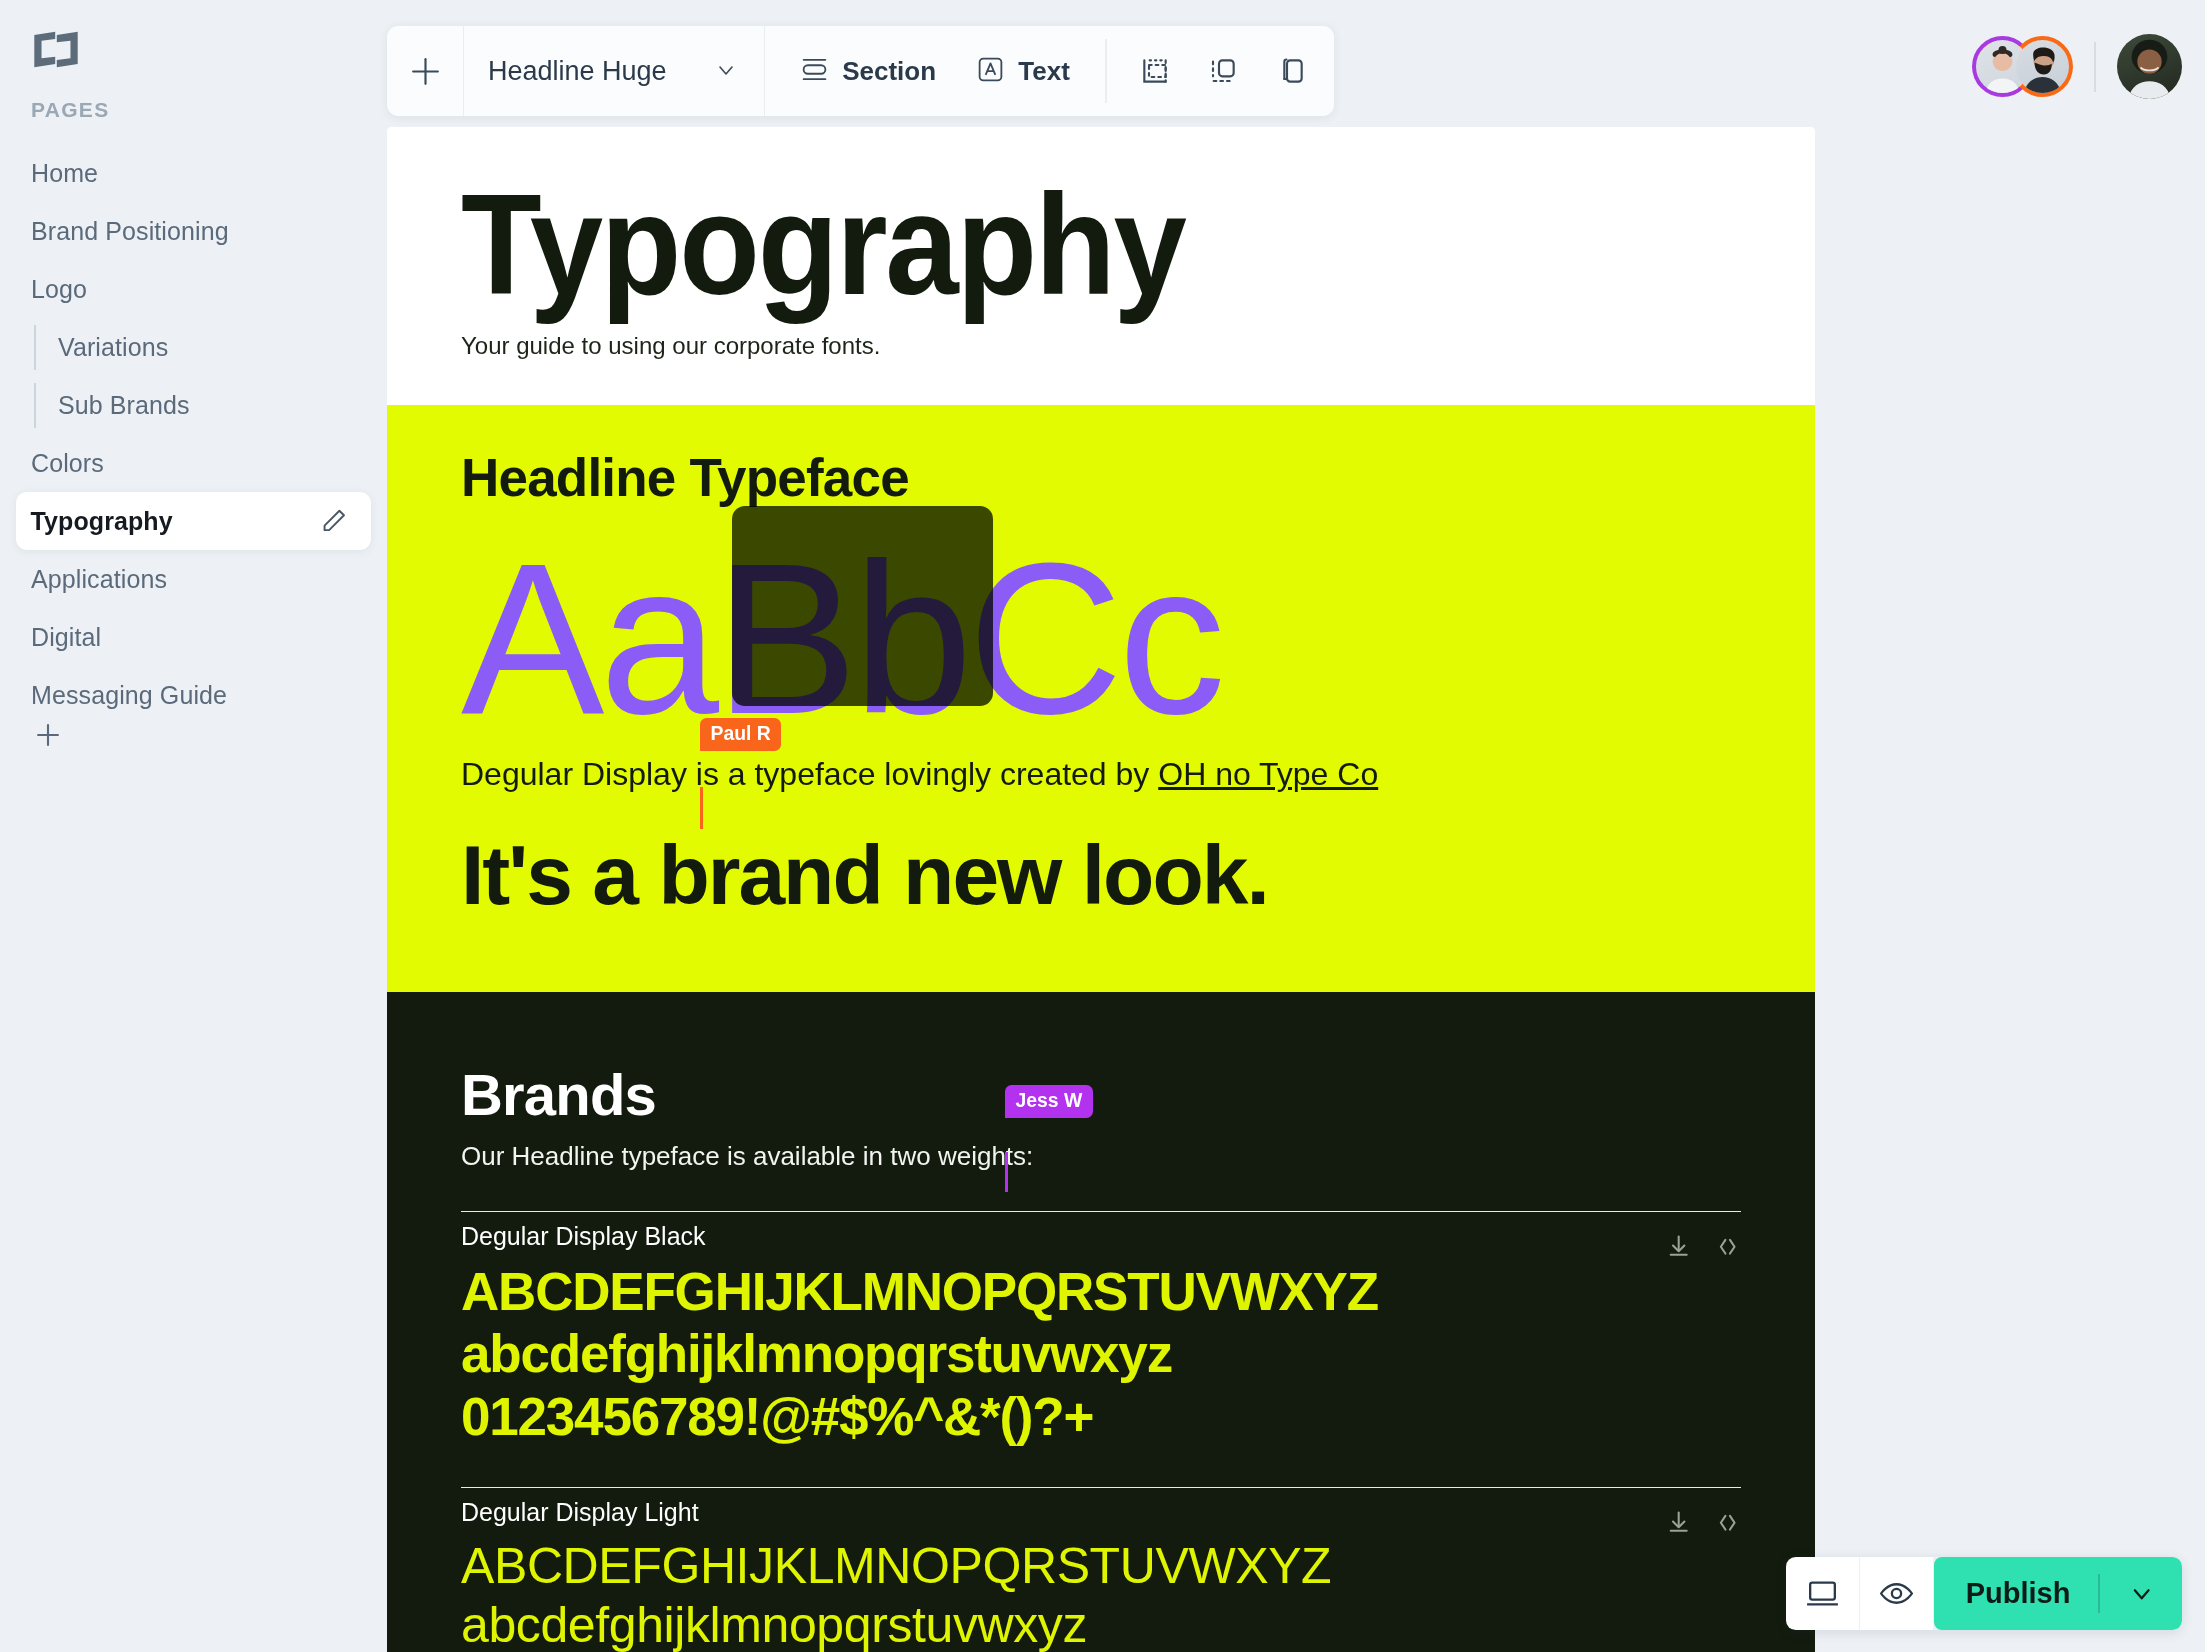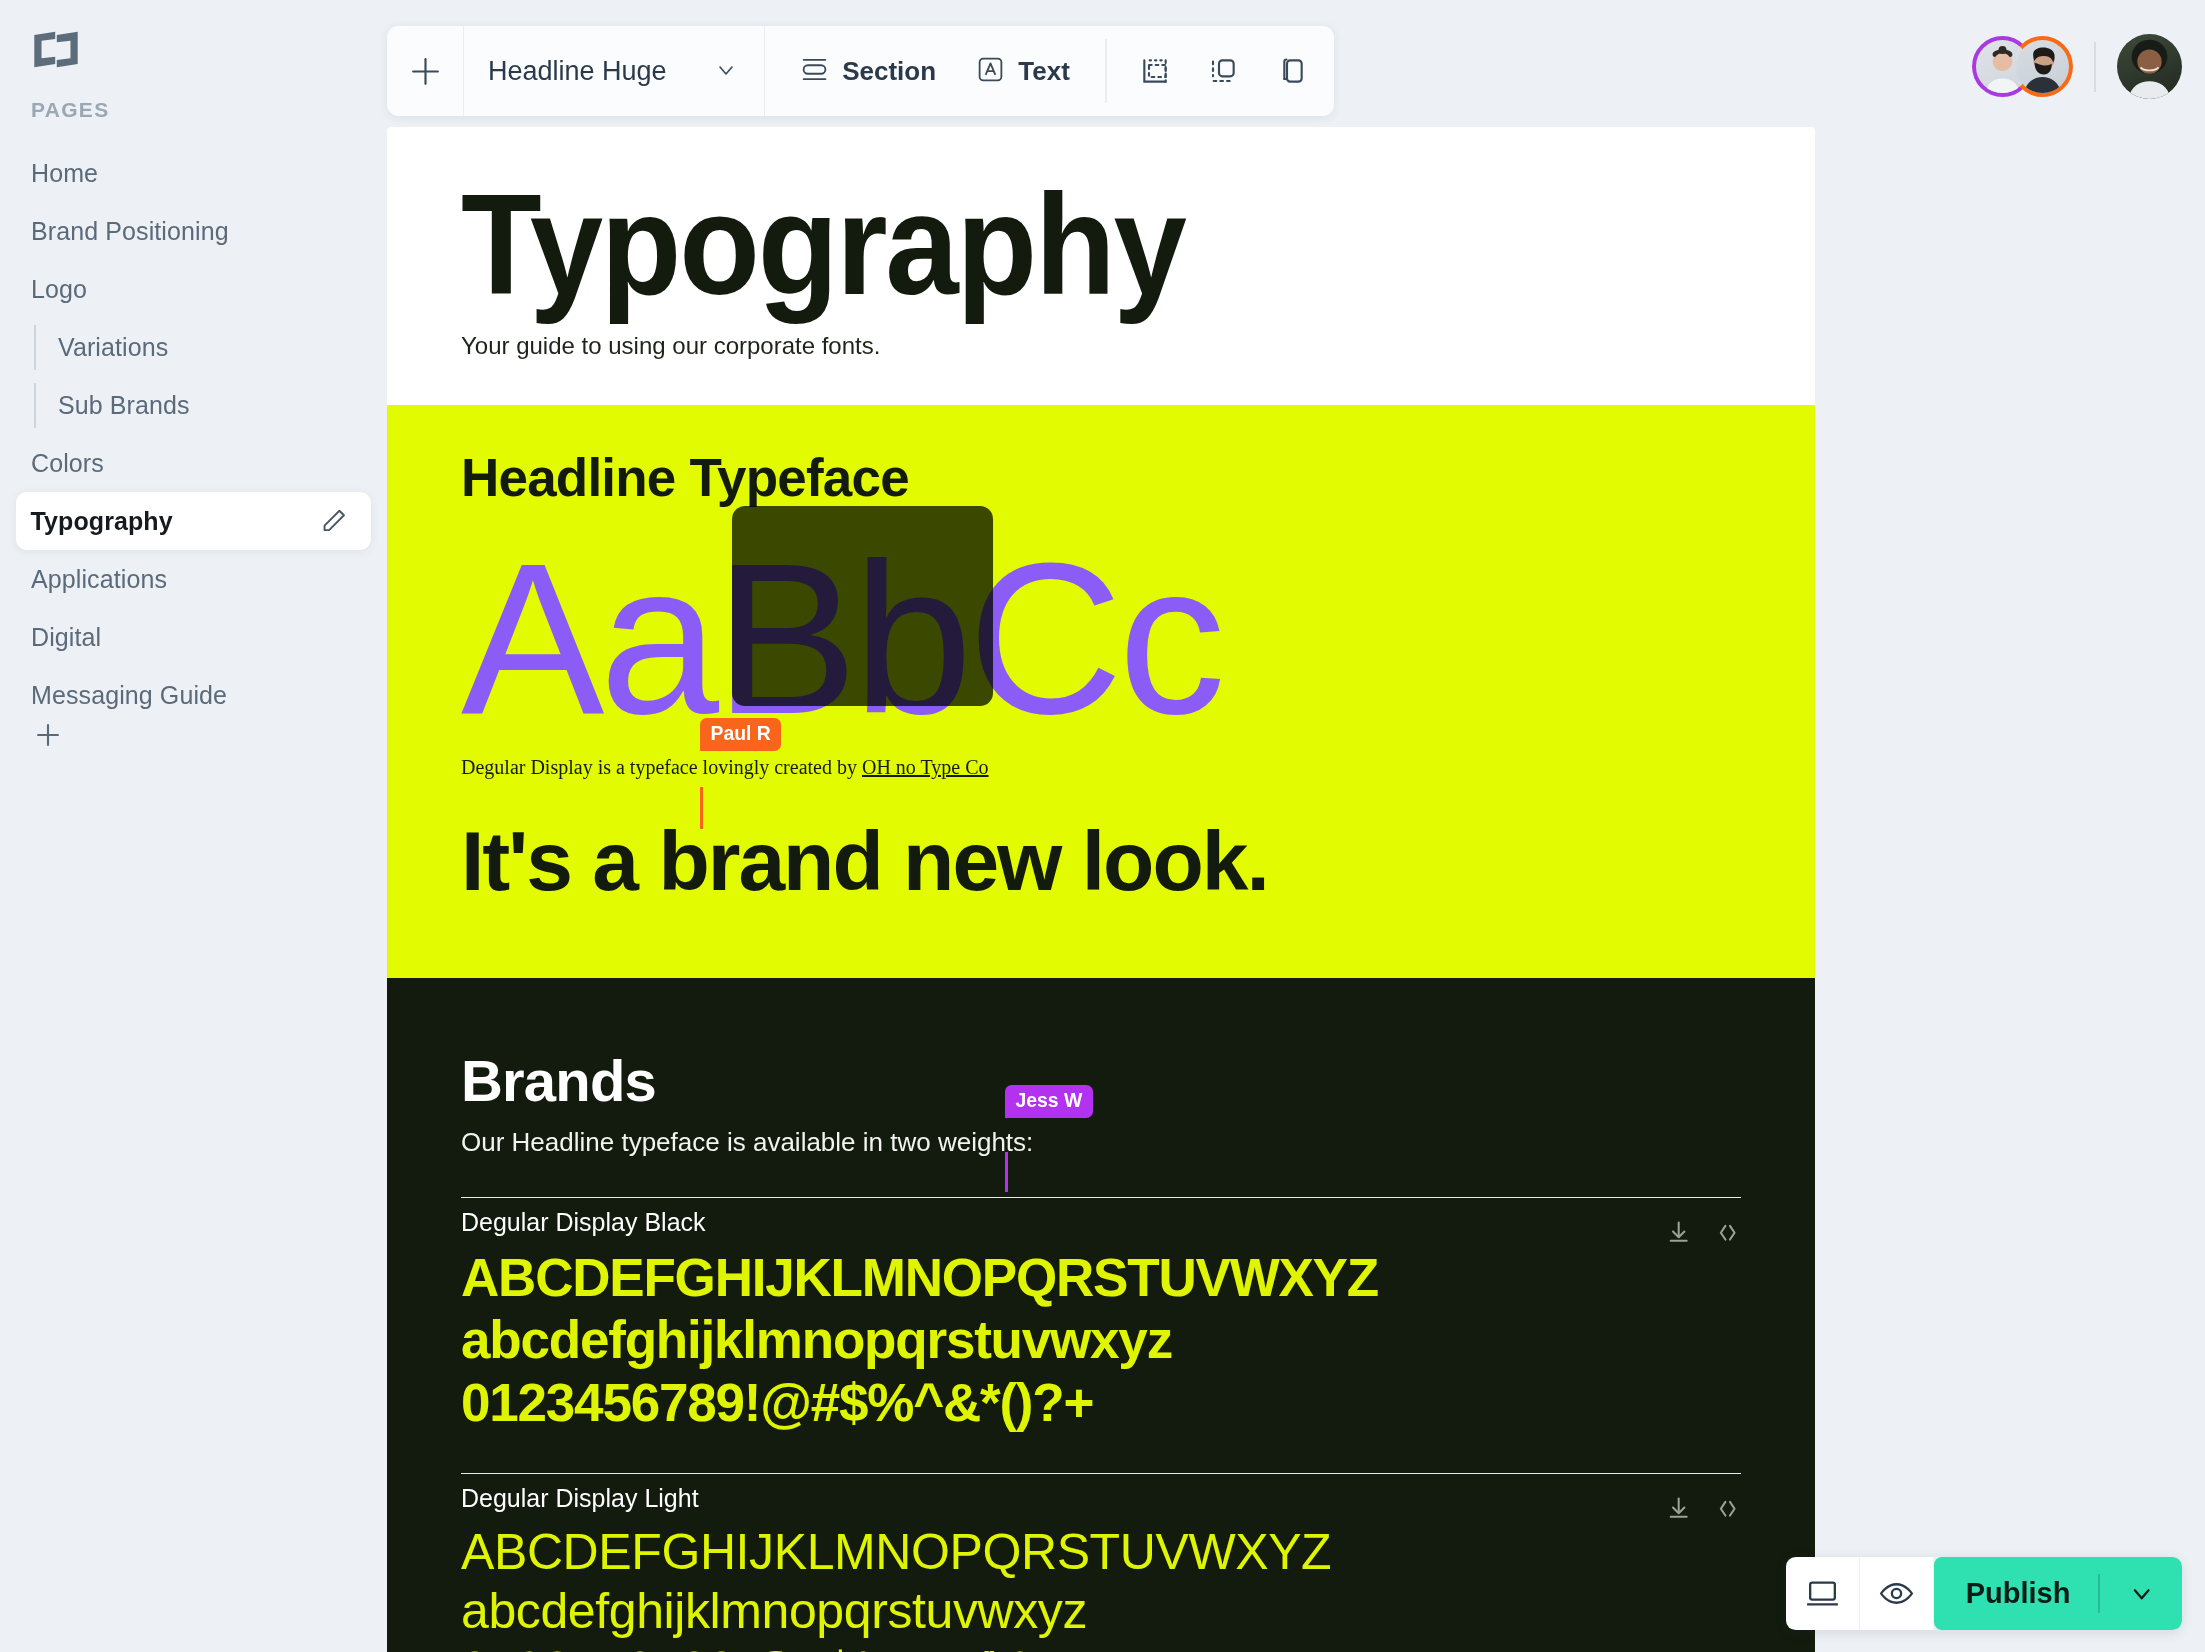--- a/index.html
+++ b/index.html
@@ -102,22 +102,22 @@
     font-family: "Liberation Sans Narrow", "Liberation Sans", sans-serif;
     font-weight: 400; font-size: 215px; line-height: 1.02; color: #8b5cf6;
     letter-spacing: -4.8px; white-space: nowrap;
   }
   .sel-overlay {
     position: absolute; left: 271px; top: -22.6px; width: 261px; height: 200px;
     background: rgba(19,27,14,.80); border-radius: 13px; pointer-events: none;
     mix-blend-mode: multiply;
   }
   .caption-row {
-    position: relative; margin-top: 8px; font-size: 20px; color: #131b0e;
-    font-family: Liberation Serif, serif;
+    position: relative; margin-top: 8px; font-size: 32px; color: #131b0e;
+    font-family: Liberation Sans, sans-serif;
   }
   .caption-row a { color: #131b0e; text-decoration: underline; }
   .tagline {
     margin-top: 34px;
     font-family: "Liberation Sans Narrow", "Liberation Sans", sans-serif;
     font-weight: 700; font-size: 84px; color: #131b0e; letter-spacing: -2px;
   }
 
   
   .cursor { position: absolute; pointer-events: none; }

